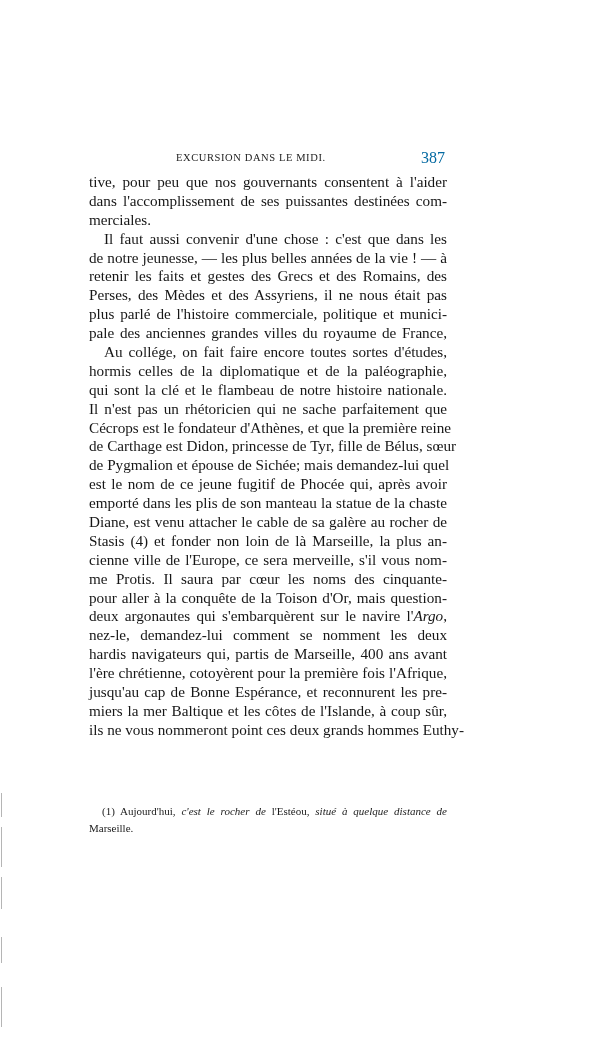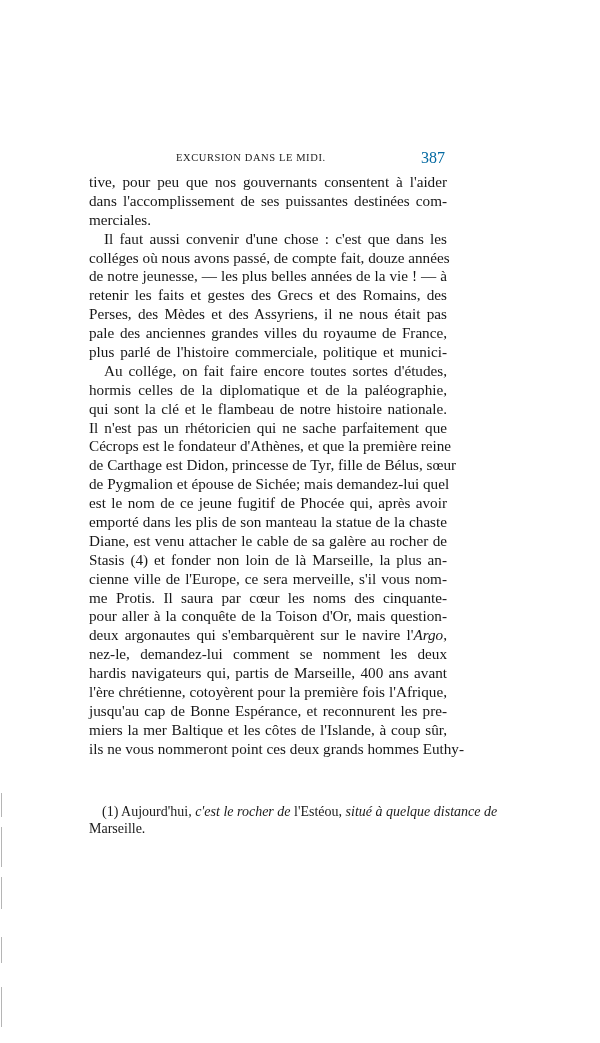--- a/index.html
+++ b/index.html
@@ -26,21 +26,21 @@
     color: #161616;
   }
   .line {
     display: block; height: 18.9px; white-space: nowrap;
     text-align: justify; text-align-last: justify; margin-left: 29px;
   }
   .line.last { text-align-last: left; }
   .line.indent { padding-left: 15px; }
   .footnote {
     position: absolute; left: 60px; top: 803px; width: 387px;
-    font-family: "Liberation Serif", serif; font-size: 14px; line-height: 17px; color: #1a1a1a;
+    font-family: "Liberation Serif", serif; font-size: 11px; line-height: 17px; color: #1a1a1a;
   }
   .footnote .line { height: 17px; }
   .footnote .line.indent { padding-left: 13px; }
   em { font-style: italic; }
   .scan-mark {
     position: absolute; left: 1px; width: 1px; background: #b5b5b5;
   }
 </style>
 </head>
 <body>
@@ -49,26 +49,25 @@
   <div class="running-head">
     <span class="rh-title">EXCURSION DANS LE MIDI.</span>
     <span class="rh-num">387</span>
   </div>
 
   <div class="body-text" id="body-text">
       <span class="line"><span>tive, pour peu que nos gouvernants consentent à l'aider</span></span>
       <span class="line"><span>dans l'accomplissement de ses puissantes destinées com-</span></span>
       <span class="line last"><span>merciales.</span></span>
       <span class="line indent"><span>Il faut aussi convenir d'une chose : c'est que dans les</span></span>
-      <span class="line"><span>colléges où nous avons passé, de compte fait, douze années</span></span>
       <span class="line"><span>de notre jeunesse, — les plus belles années de la vie ! — à</span></span>
       <span class="line"><span>retenir les faits et gestes des Grecs et des Romains, des</span></span>
       <span class="line"><span>Perses, des Mèdes et des Assyriens, il ne nous était pas</span></span>
+      <span class="line"><span>plus parlé de l'histoire commerciale, politique et munici-</span></span>
       <span class="line"><span>pale des anciennes grandes villes du royaume de France,</span></span>
-      <span class="line"><span>plus parlé de l'histoire commerciale, politique et munici-</span></span>
       <span class="line indent"><span>Au collége, on fait faire encore toutes sortes d'études,</span></span>
       <span class="line"><span>hormis celles de la diplomatique et de la paléographie,</span></span>
       <span class="line"><span>qui sont la clé et le flambeau de notre histoire nationale.</span></span>
       <span class="line"><span>Il n'est pas un rhétoricien qui ne sache parfaitement que</span></span>
       <span class="line"><span>Cécrops est le fondateur d'Athènes, et que la première reine</span></span>
       <span class="line"><span>de Carthage est Didon, princesse de Tyr, fille de Bélus, sœur</span></span>
       <span class="line"><span>de Pygmalion et épouse de Sichée; mais demandez-lui quel</span></span>
       <span class="line"><span>est le nom de ce jeune fugitif de Phocée qui, après avoir</span></span>
       <span class="line"><span>emporté dans les plis de son manteau la statue de la chaste</span></span>
       <span class="line"><span>Diane, est venu attacher le cable de sa galère au rocher de</span></span>

